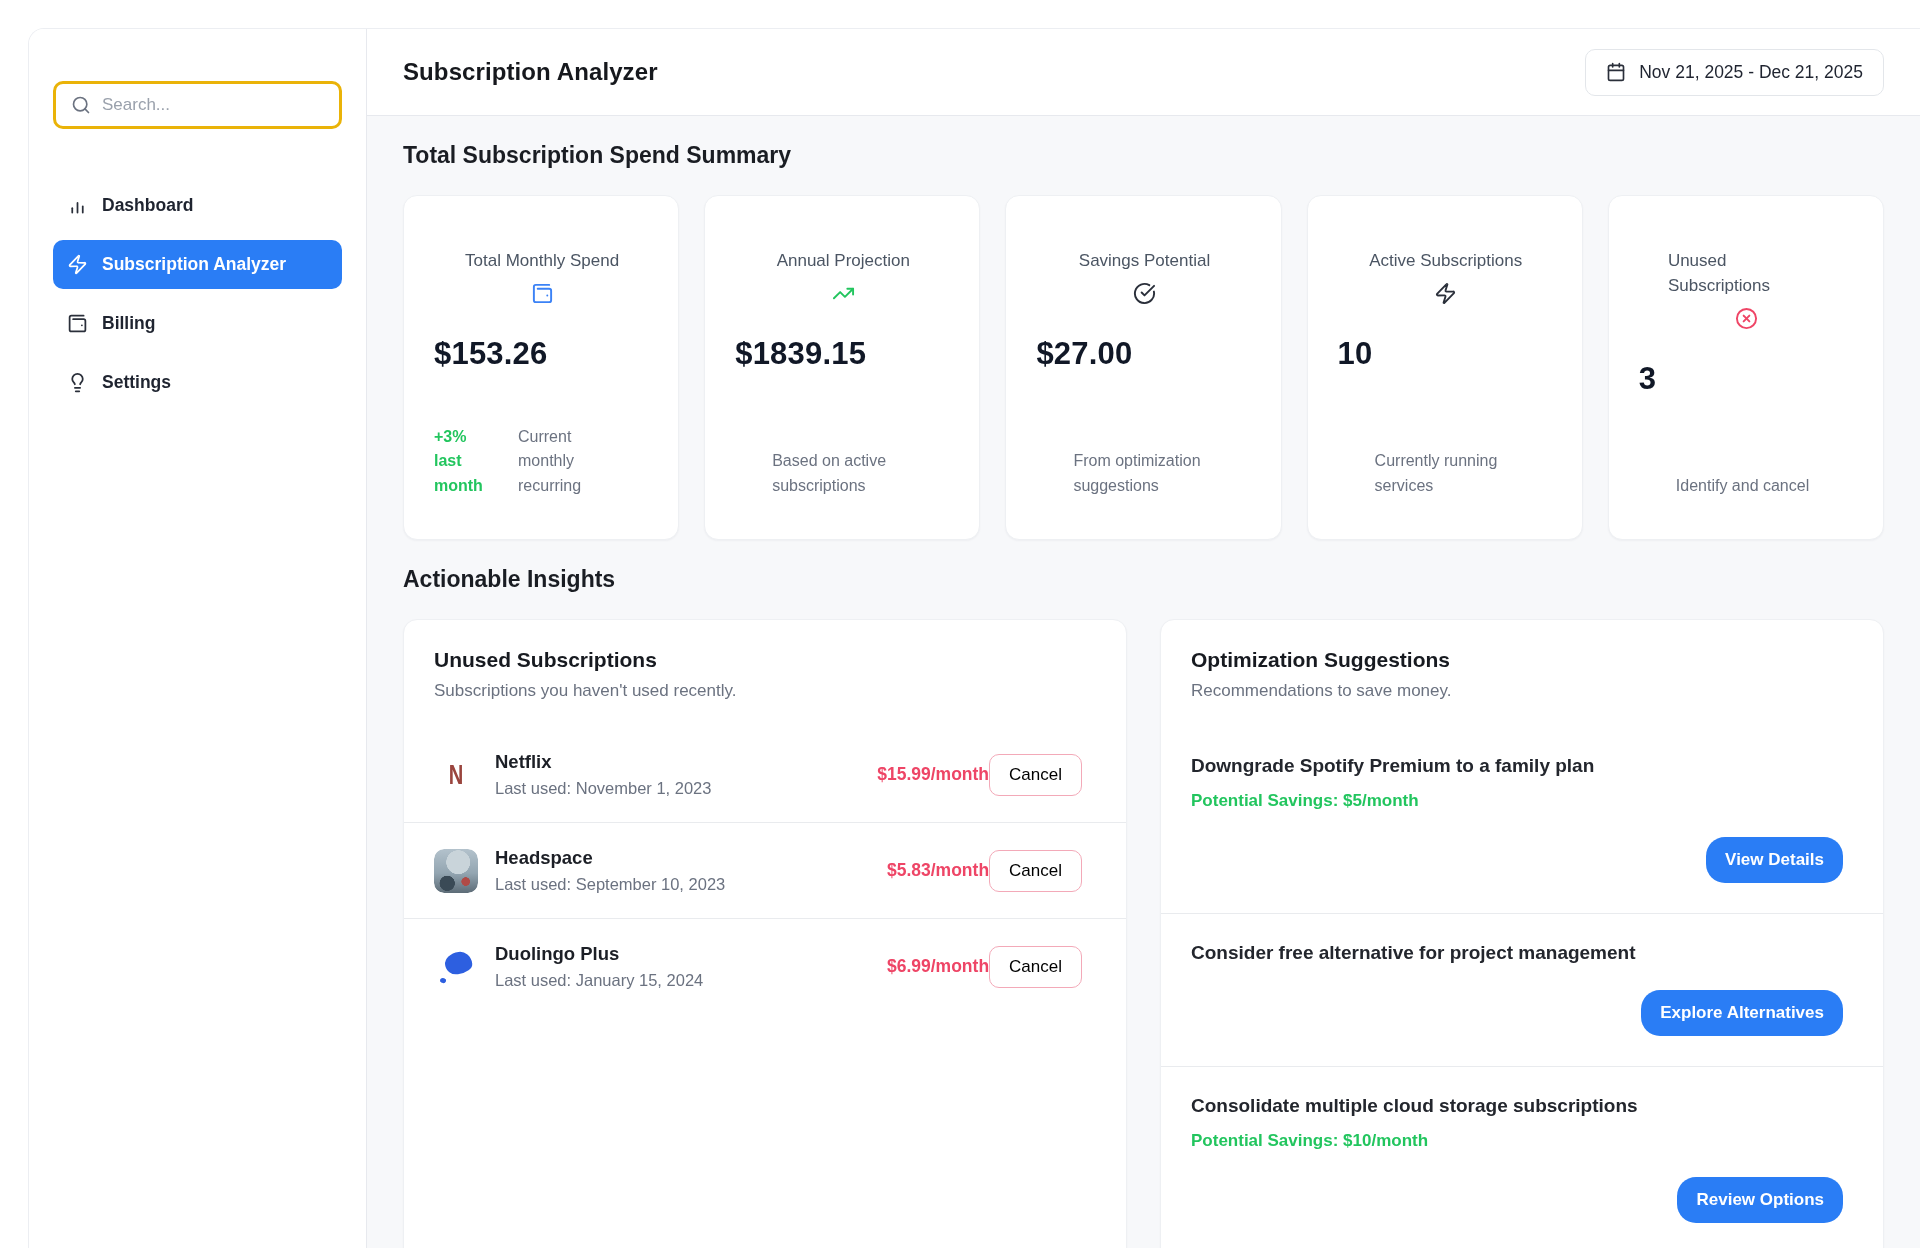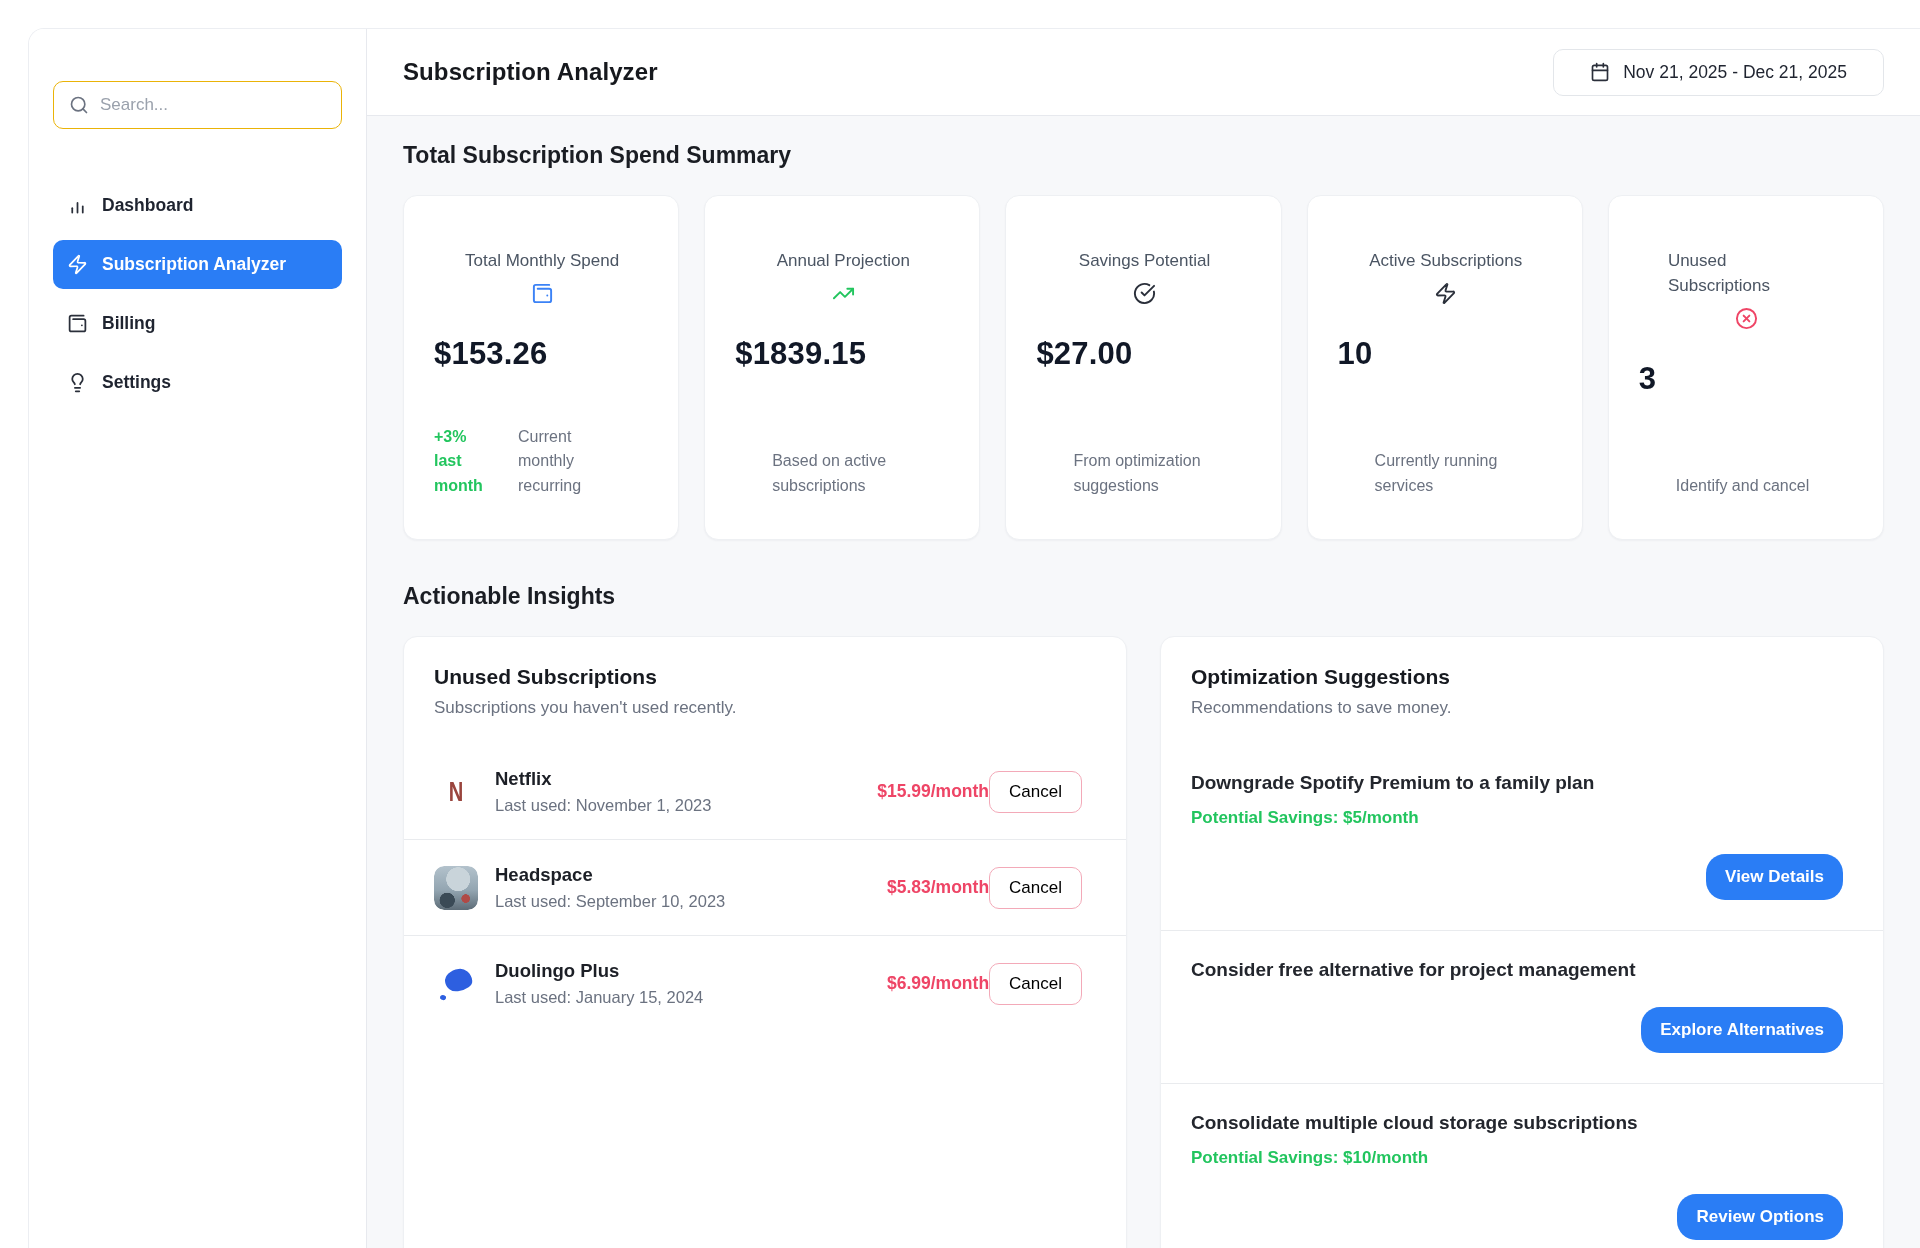--- a/index.html
+++ b/index.html
@@ -7,39 +7,39 @@
               font-family:"Liberation Sans", sans-serif; color:#1b1f27; }
 
   .app { position:absolute; left:28px; top:28px; right:0; bottom:0;
          display:flex; background:#fff; border-top-left-radius:16px;
          border-left:1px solid #eceef2; border-top:1px solid #eceef2; overflow:hidden; }
 
   
   .sidebar { width:338px; flex:0 0 338px; background:#fff; border-right:1px solid #e7e9ee;
              padding:52px 24px 24px; }
   .search { display:flex; align-items:center; gap:11px; height:48px;
-            border:1px solid #eab308; border-radius:10px; padding:0 15px; background:#fff; }
+            border:3px solid #eab308; border-radius:10px; padding:0 15px; background:#fff; }
   .search svg { width:20px; height:20px; color:#6b7280; flex:0 0 auto; }
   .search input { border:none; outline:none; width:100%; font-size:17px; color:#374151;
                   background:transparent; font-family:inherit; }
   .search input::placeholder { color:#9aa1ac; }
   .nav { margin-top:52px; display:flex; flex-direction:column; gap:10px; }
   .nav-item { display:flex; align-items:center; gap:14px; height:49px; padding:0 14px;
               border-radius:10px; font-size:17.5px; font-weight:600; color:#1f2430; cursor:pointer; }
   .nav-item svg { width:21px; height:21px; color:#2a2f3a; }
   .nav-item.active { background:#2a7df5; color:#ffffff; }
   .nav-item.active svg { color:#ffffff; }
 
   
   .main { flex:1; display:flex; flex-direction:column; min-width:0; }
   .topbar { height:87px; flex:0 0 87px; background:#fff; border-bottom:1px solid #e7e9ee;
             display:flex; align-items:center; justify-content:space-between; padding:0 36px; }
   .page-title { font-size:24px; font-weight:700; color:#16181d; letter-spacing:.1px; }
   .date-btn { display:flex; align-items:center; gap:13px; border:1px solid #e3e6ea;
-              border-radius:10px; background:#fff; padding:12px 36px; font-size:17.5px;
+              border-radius:10px; background:#fff; padding:12px 20px; font-size:17.5px;
               color:#1f2430; font-weight:500; cursor:pointer; font-family:inherit; }
   .date-btn svg { width:20px; height:20px; color:#2a2f3a; }
 
   .content { flex:1; background:#f7f8fa; padding:26px 36px 0; overflow:hidden; }
   .section-h { font-size:23px; font-weight:700; color:#1a1d23; }
 
   
   .cards { margin-top:26px; display:grid; grid-template-columns:repeat(5,1fr); gap:25px; }
   .scard { background:#fff; border:1px solid #eef0f3; border-radius:14px; height:345px;
            padding:52px 28px 40px 30px; box-shadow:0 1px 2px rgba(16,24,40,.04);
@@ -50,21 +50,21 @@
   .scard-ic svg { width:23px; height:23px; }
   .ic-blue { color:#3b82f6; } .ic-green { color:#22c55e; }
   .ic-slate { color:#2a2f3a; } .ic-rose { color:#ef4566; }
   .scard-value { margin-top:24px; font-size:31px; font-weight:700; color:#111827; letter-spacing:.2px; }
   .scard-foot { margin-top:auto; display:flex; gap:26px; font-size:16px; line-height:1.55; color:#6b7280; }
   .scard-delta { color:#22c55e; font-weight:700; width:58px; }
   .scard-note  { max-width:112px; }
   .scard-note.wide { max-width:160px;margin-left:37px; }
 
   
-  .insights-h { margin-top:43px; }
+  .insights-h { margin-top:26px; }
   .panels { margin-top:26px; display:grid; grid-template-columns:1fr 1fr; gap:33px;
             align-items:stretch; min-height:660px; }
   .panel { background:#fff; border:1px solid #eef0f3; border-radius:14px;
            box-shadow:0 1px 2px rgba(16,24,40,.04); padding-top:28px; }
   .panel-title { font-size:21px; font-weight:650; color:#171a20; padding:0 30px; }
   .panel-sub { margin-top:9px; font-size:17px; color:#6b7280; padding:0 30px; }
   .panel-body { margin-top:26px; }
 
   .sub-row { display:flex; align-items:center; padding:24px 44px 24px 30px; }
   .sub-row + .sub-row { border-top:1px solid #e9ebee; }

